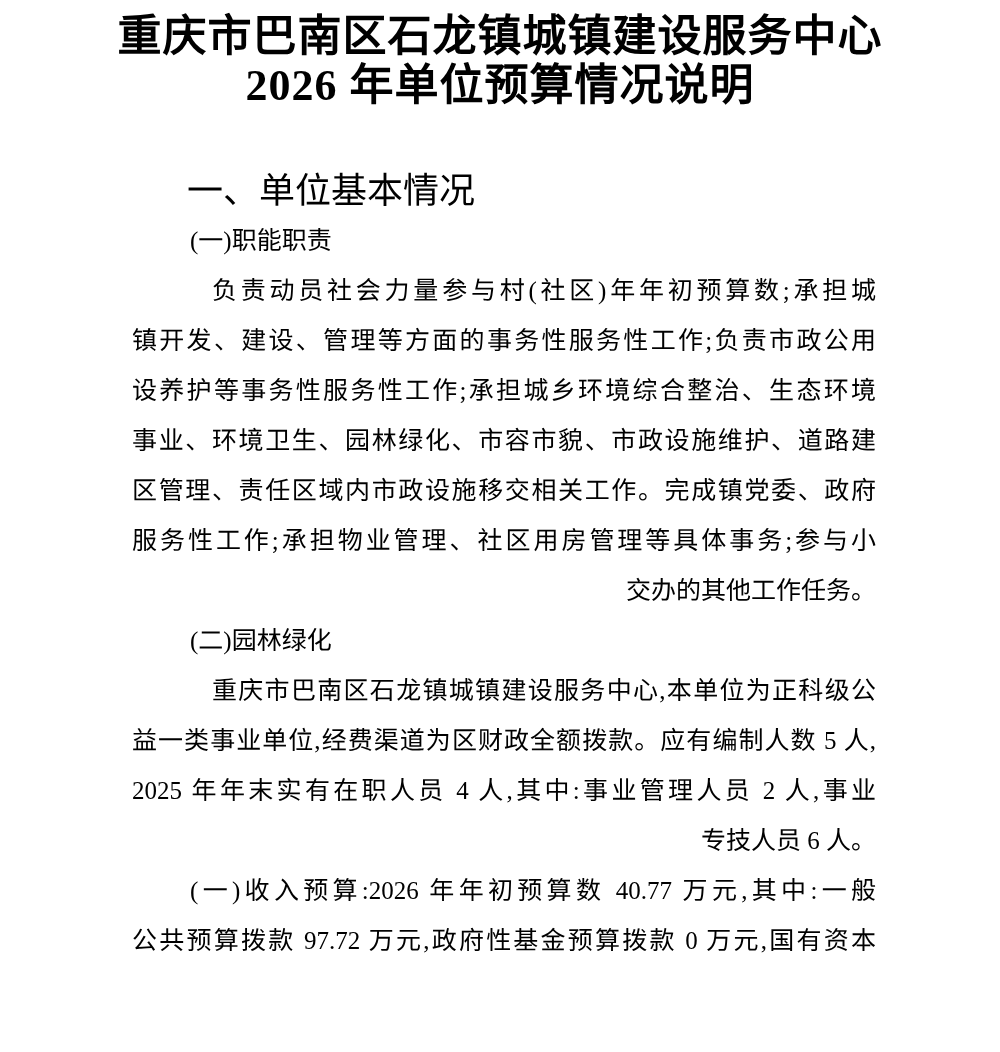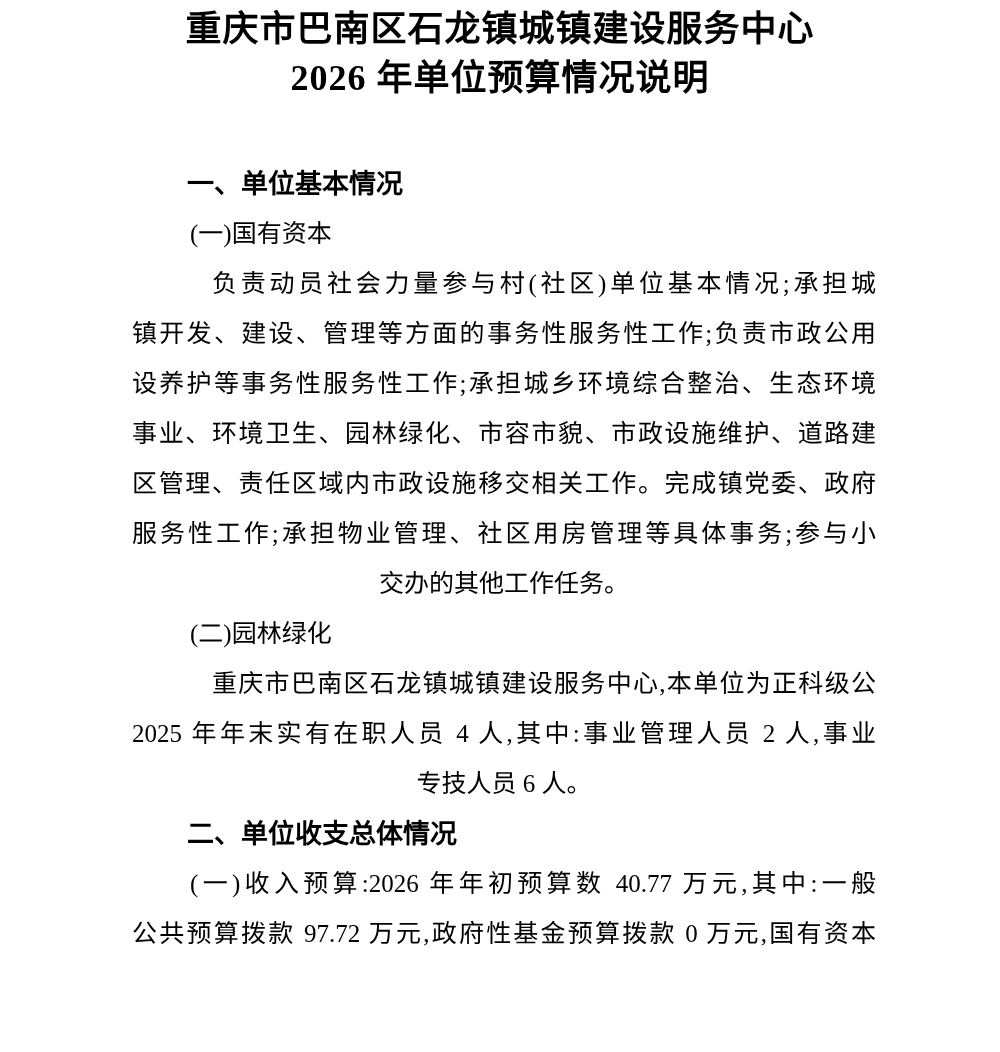--- a/index.html
+++ b/index.html
@@ -11,81 +11,81 @@
   .page {
     position: relative;
     width: 1000px;
     height: 1052px;
     background: #ffffff;
     color: #000000;
     overflow: hidden;
     font-family: "Liberation Serif", serif;
   }
   .doc-title {
-    padding-top: 5px;
+    padding-top: 12px;
     text-align: center;
     font-weight: bold;
-    font-size: 36px;
+    font-size: 44px;
     line-height: 49px;
     letter-spacing: 1px;
   }
   .doc-body {
     margin-left: 132px;
     width: 744px;
     font-size: 25px;
     line-height: 50px;
   }
   
   .h {
     font-family: "Liberation Sans", sans-serif;
-    font-weight: bold;
-    font-size: 27px;
+    font-weight: normal;
+    font-size: 36px;
     padding-left: 55px;
   }
   .first-h { margin-top: 56px; }
   
   .sub { padding-left: 58px; }
   
   .ln {
     text-align: justify;
     text-align-last: justify;
   }
   
   .fi { padding-left: 80px; }
   
   .fip { padding-left: 58px; }
   
-  .ln-last { text-align: center; }
+  .ln-last { text-align: right; }
 </style>
 </head>
 <body>
 
 <div class="page">
   <header class="doc-title">
     <div>重庆市巴南区石龙镇城镇建设服务中心</div>
     <div>2026 年单位预算情况说明</div>
   </header>
 
   <main class="doc-body">
     <div class="h first-h">一、单位基本情况</div>
 
-    <div class="sub">(一)国有资本</div>
+    <div class="sub">(一)职能职责</div>
 
-    <div class="ln fi">负责动员社会力量参与村(社区)单位基本情况;承担城</div>
+    <div class="ln fi">负责动员社会力量参与村(社区)年年初预算数;承担城</div>
     <div class="ln">镇开发、建设、管理等方面的事务性服务性工作;负责市政公用</div>
     <div class="ln">设养护等事务性服务性工作;承担城乡环境综合整治、生态环境</div>
     <div class="ln">事业、环境卫生、园林绿化、市容市貌、市政设施维护、道路建</div>
     <div class="ln">区管理、责任区域内市政设施移交相关工作。完成镇党委、政府</div>
     <div class="ln">服务性工作;承担物业管理、社区用房管理等具体事务;参与小</div>
     <div class="ln-last">交办的其他工作任务。</div>
 
     <div class="sub">(二)园林绿化</div>
 
     <div class="ln fi">重庆市巴南区石龙镇城镇建设服务中心,本单位为正科级公</div>
+    <div class="ln">益一类事业单位,经费渠道为区财政全额拨款。应有编制人数 5 人,</div>
     <div class="ln">2025 年年末实有在职人员 4 人,其中:事业管理人员 2 人,事业</div>
     <div class="ln-last">专技人员 6 人。</div>
 
-    <div class="h">二、单位收支总体情况</div>
 
     <div class="ln fip">(一)收入预算:2026 年年初预算数 40.77 万元,其中:一般</div>
     <div class="ln">公共预算拨款 97.72 万元,政府性基金预算拨款 0 万元,国有资本</div>
   </main>
 </div>
 
 </body></html>

